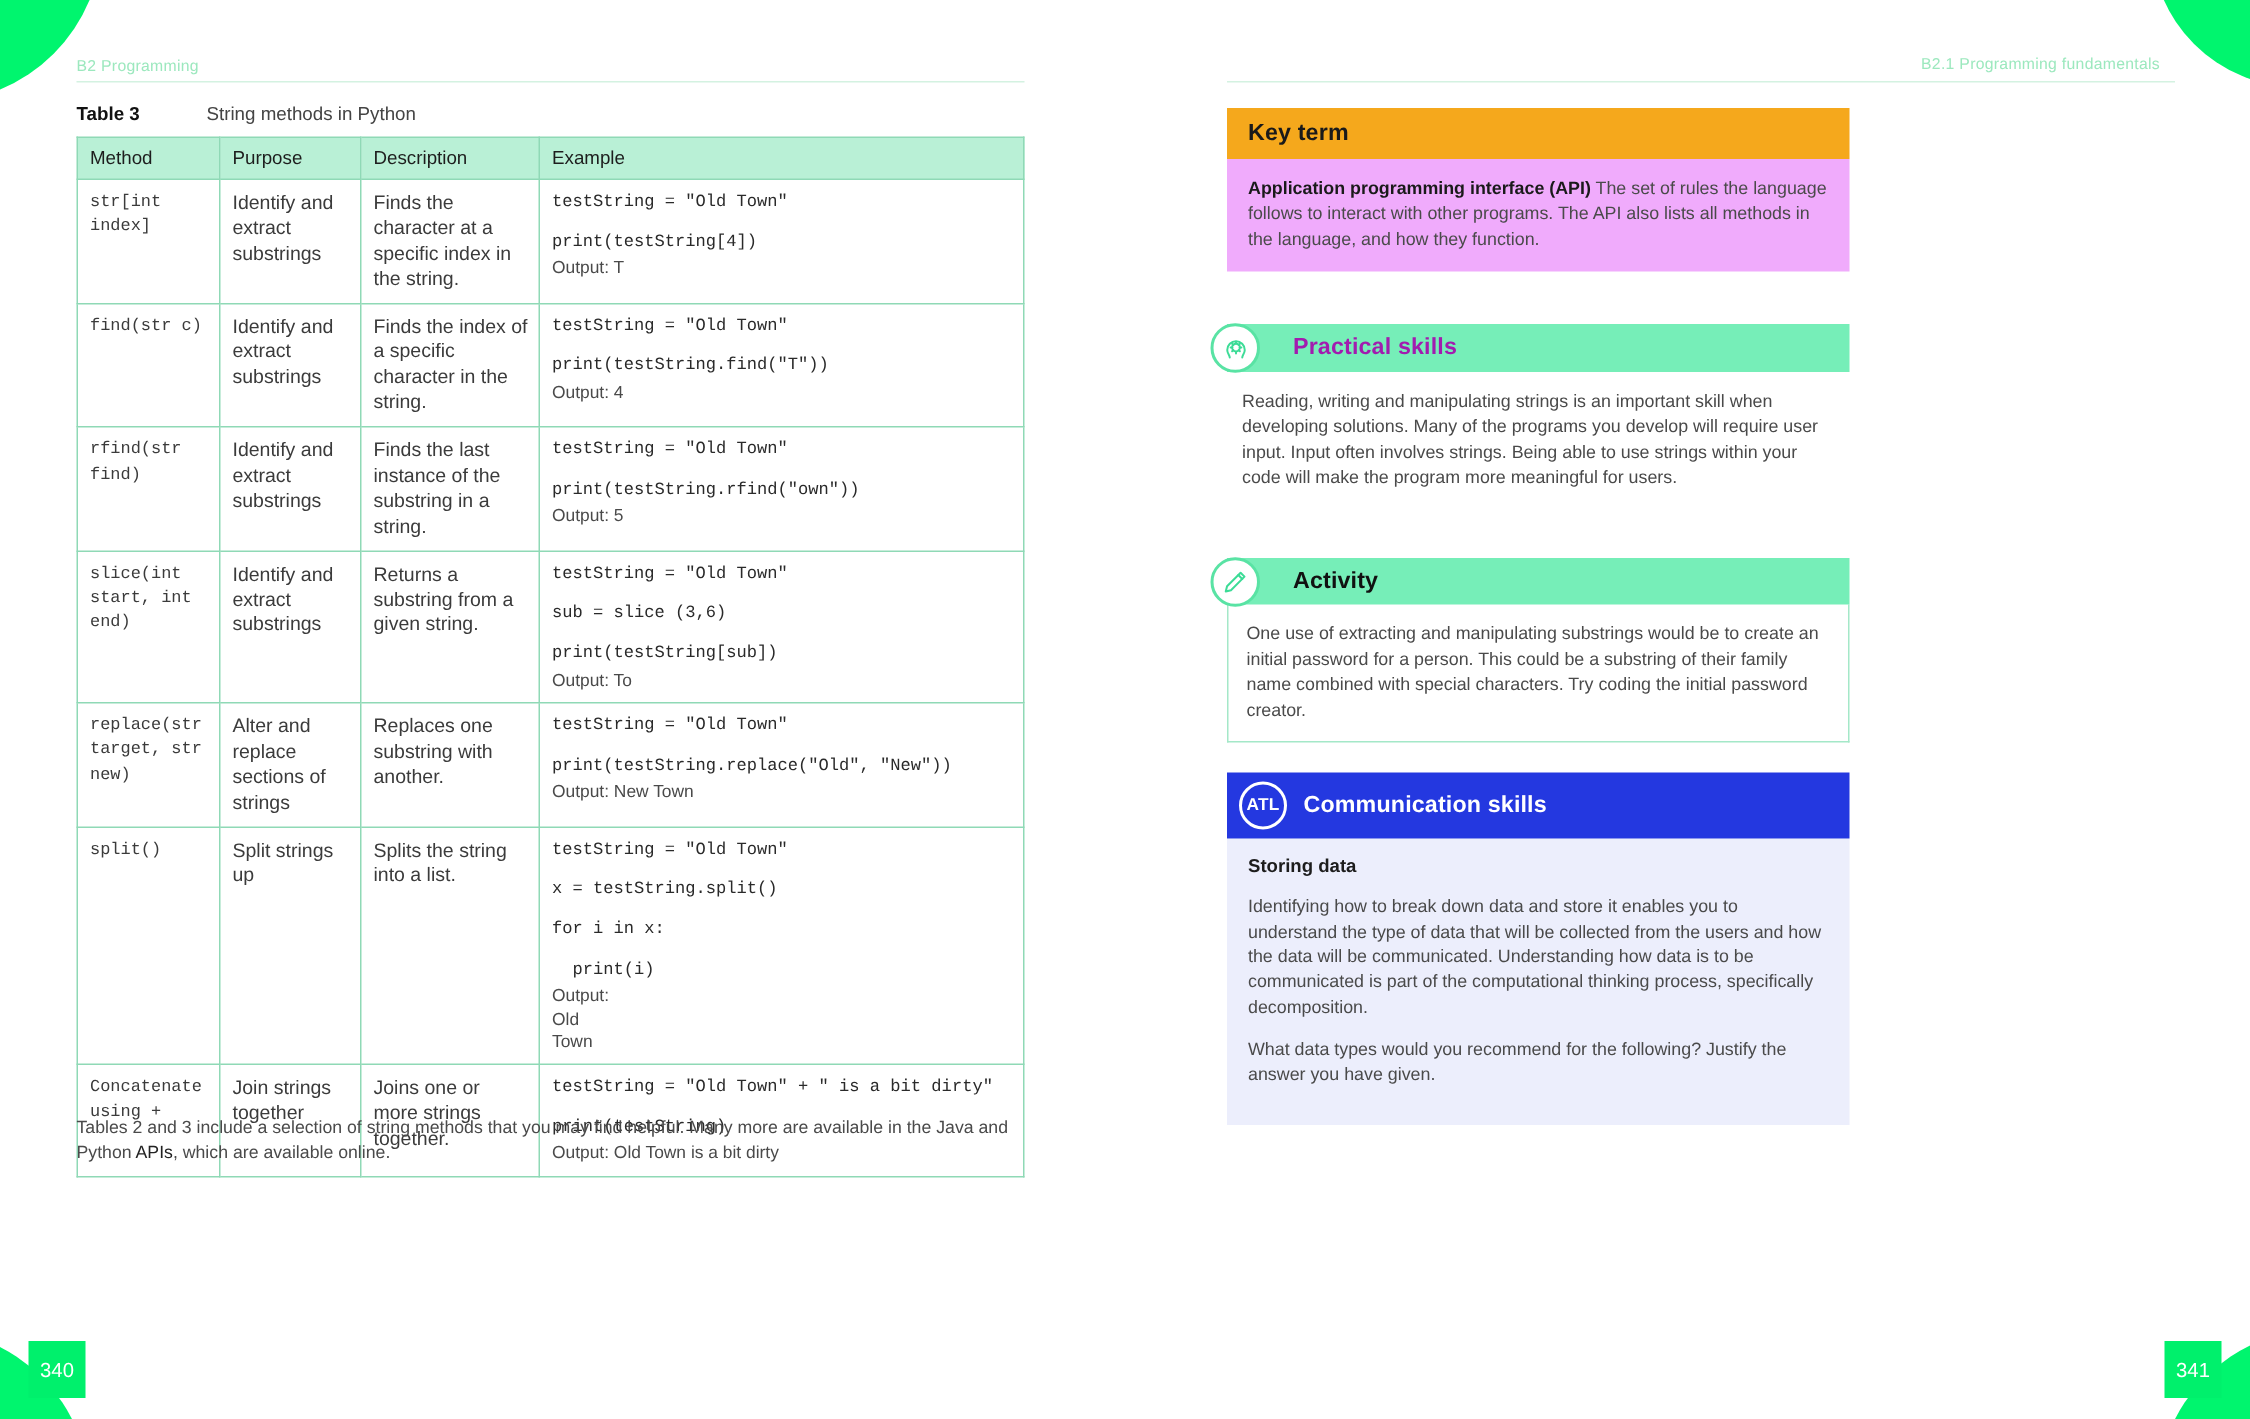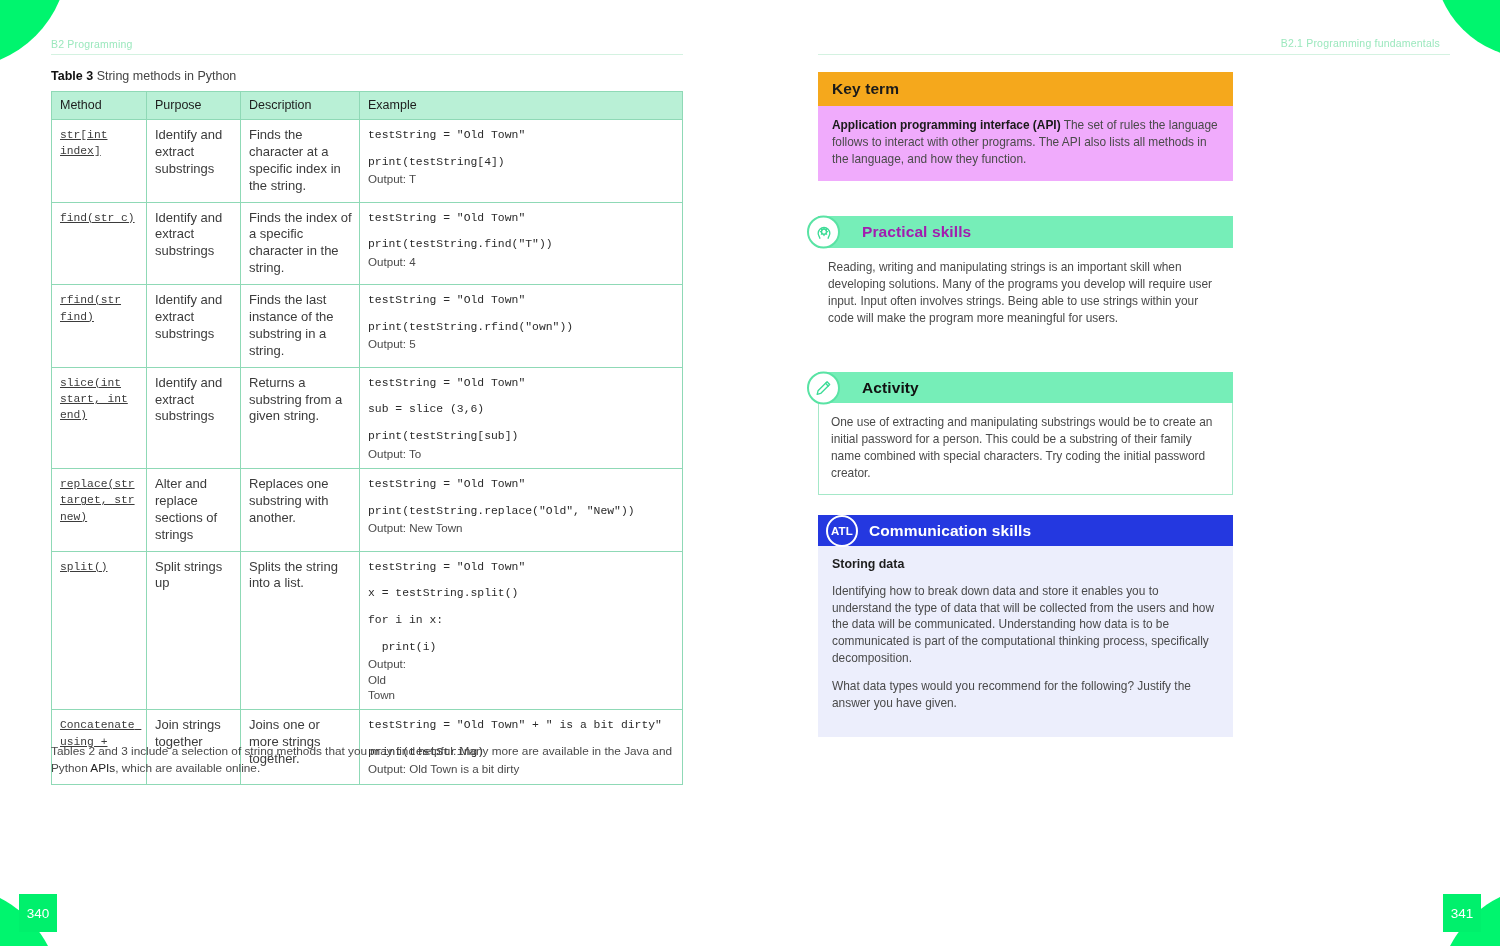--- a/index.html
+++ b/index.html
@@ -68,21 +68,21 @@
   .runrule-right { left: 818px; top: 54px; width: 632px; }
 
   
   .table-caption {
     position: absolute;
     left: 51px; top: 69px;
     font-size: 12.5px;
     color: #333;
   }
   .table-caption b { color: #111; font-weight: bold; }
-  .table-caption span.cap-text { color: #444; }
+  .table-caption span.cap-text { color: #444; margin-left: 41px; }
 
   
   table.methods {
     position: absolute;
     left: 51px; top: 91px;
     width: 631px;
     border-collapse: collapse;
     table-layout: fixed;
   }
   table.methods th, table.methods td {
@@ -106,21 +106,20 @@
   col.c-desc { width: 119px; }
   col.c-example { width: 323px; }
 
   td.mono {
     font-family: "Liberation Mono", "DejaVu Sans Mono", monospace;
     font-size: 11.3px;
     line-height: 1.45;
     vertical-align: middle;
     color: #2e2e2e;
     white-space: pre-wrap;
-    text-decoration: underline;
   }
   td.txt {
     font-size: 13px;
     line-height: 1.3;
     vertical-align: middle;
     color: #4a4a4a;
   }
   td.example {
     padding: 6px 6px 6px 8px;
     vertical-align: top;
@@ -207,21 +206,21 @@
     border-radius: 50%;
     background: #ffffff;
     border: 2px solid #59e3a4;
     display: flex; align-items: center; justify-content: center;
   }
 
   
   .comms { top: 515px; }
   .comms .box-head {
     background: #2438e0; color: #ffffff;
-    padding-left: 51px; position: relative; height: 31px;
+    padding-left: 51px; position: relative; height: 44px;
   }
   .comms .box-body {
     background: #eceefc;
     padding: 10px 16px 14px 14px;
     color: #4a4a4a;
   }
   .atl-badge {
     position: absolute;
     left: 8px; top: 50%;
     transform: translateY(-50%);

